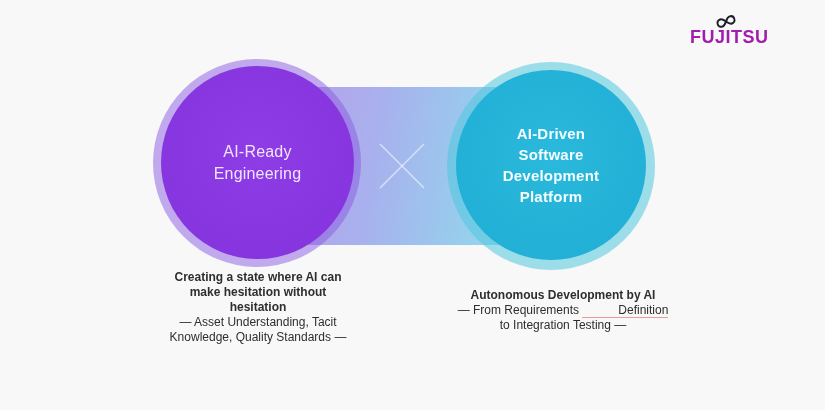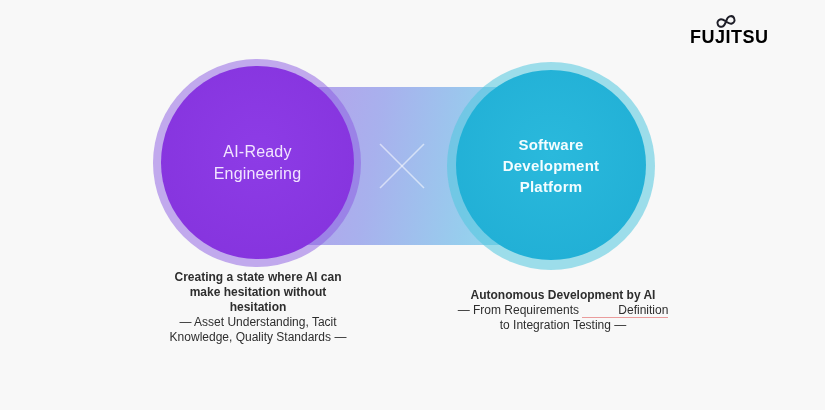--- a/index.html
+++ b/index.html
@@ -31,21 +31,21 @@
     left: 28px;
     transform: rotate(-18deg);
   }
   .logo-text {
     position: absolute;
     top: 13px;
     left: 2px;
     font-size: 18px;
     font-weight: 700;
     letter-spacing: 0.5px;
-    color: #000000;
+    color: #a21caf;
   }
 
   
   .band {
     position: absolute;
     left: 258px;
     top: 87px;
     width: 294px;
     height: 158px;
     background: linear-gradient(100deg, #b78fe9 0%, #9fa9ec 40%, #8cc9ec 72%, #8ce2ed 100%);
@@ -163,20 +163,21 @@
   <div class="circle circle-left">
     <div class="circle-label-left">
       <div>AI-Ready</div>
       <div>Engineering</div>
     </div>
   </div>
 
   <div class="ring ring-right"></div>
   <div class="circle circle-right">
     <div class="circle-label-right">
+      <div>AI-Driven</div>
       <div>Software</div>
       <div>Development</div>
       <div>Platform</div>
     </div>
   </div>
 
   <div class="caption caption-left">
     <div class="caption-heading">
       <div>Creating a state where AI can</div>
       <div>make hesitation without</div>

